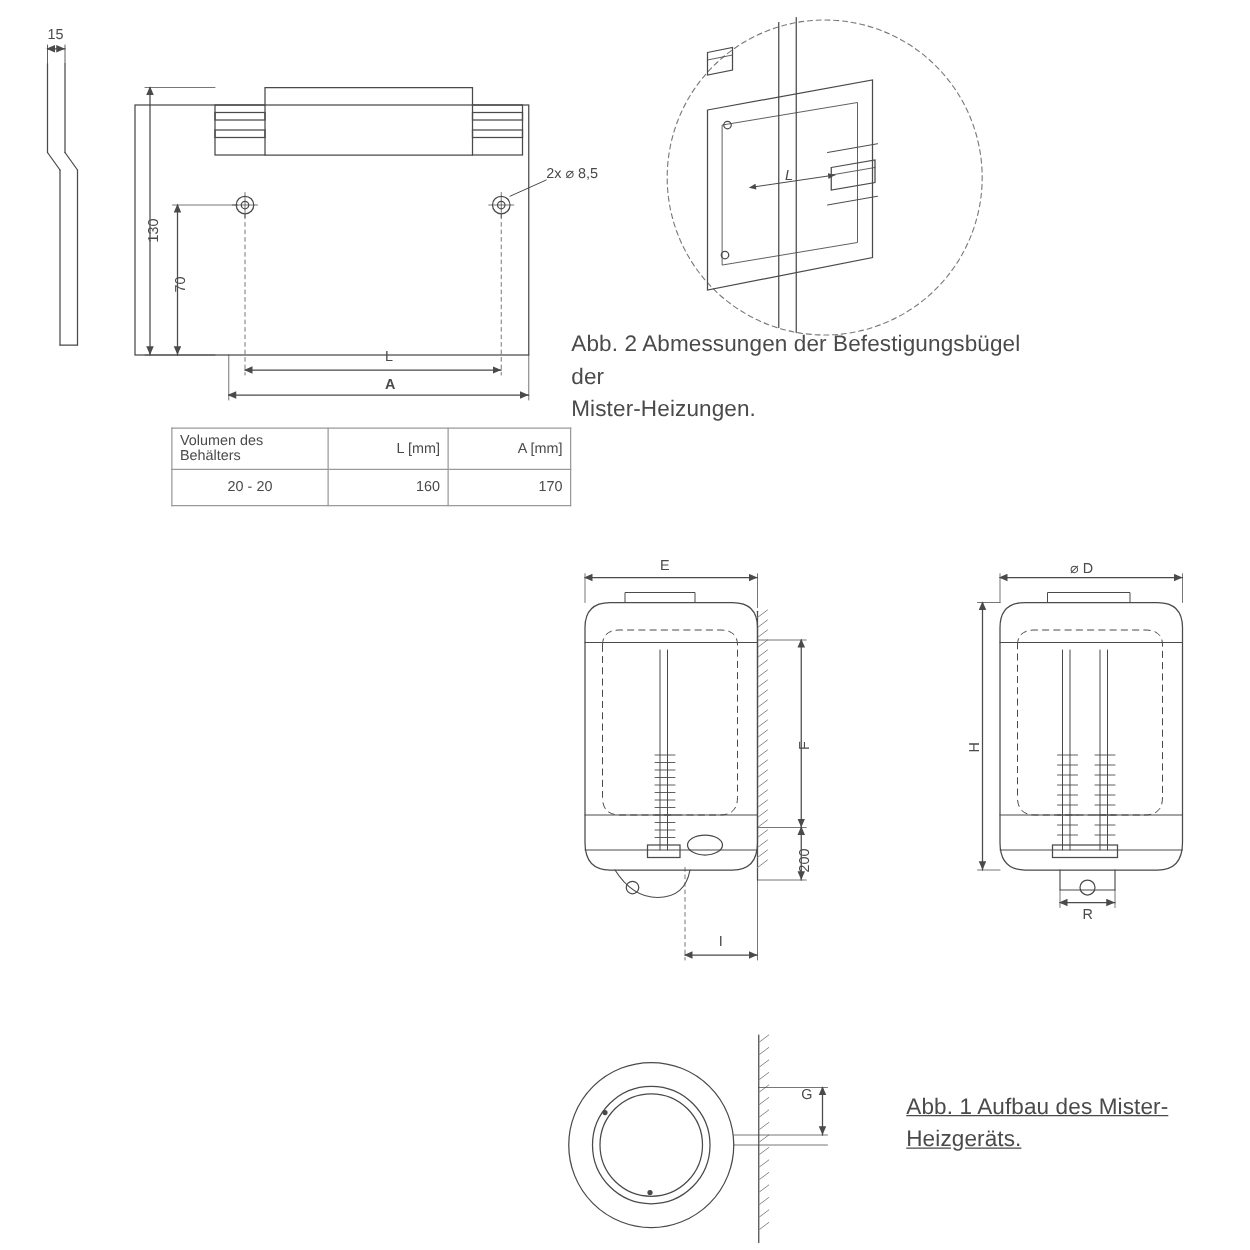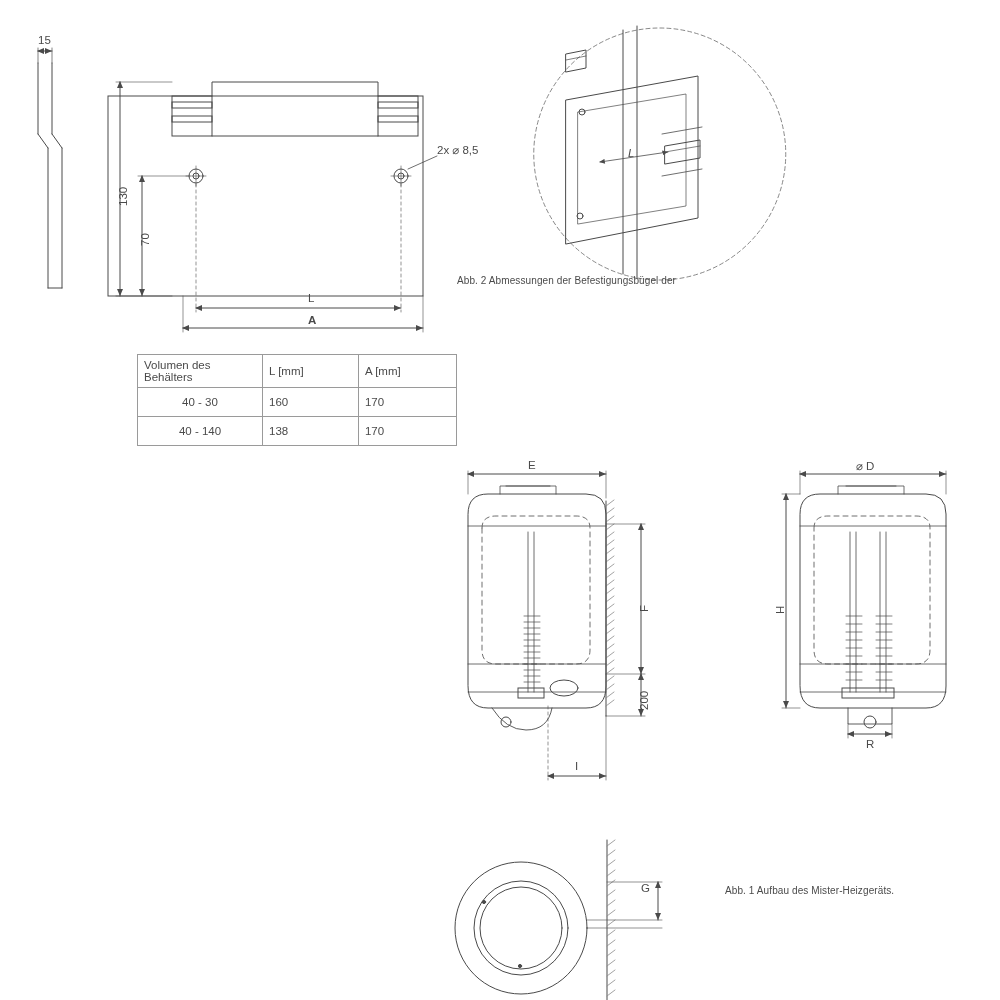--- a/index.html
+++ b/index.html
@@ -4,25 +4,25 @@
 <style>
   html,body{margin:0;padding:0;}
   body{
     width:1000px;height:1000px;
     background:#ffffff;
     font-family:"Liberation Sans", sans-serif;
     color:#3b3b3b;
     position:relative;
     overflow:hidden;
   }
-  .stage{position:absolute;left:0;top:16px;width:1000px;height:860px;}
+  .stage{position:absolute;left:0;top:4px;width:1000px;height:860px;}
   svg{position:absolute;left:0;top:0;width:1000px;height:1000px;}
   .cap{
     position:absolute;
-    font-size:10px;
+    font-size:18px;
     color:#4a4a4a;
     line-height:1.45;
     letter-spacing:.1px;
   }
   .dimlabel{
     position:absolute;
     font-size:11.5px;
     color:#4a4a4a;
   }
   .tbl{
@@ -30,21 +30,21 @@
     left:137px;top:338px;
     width:320px;
     border-collapse:collapse;
     font-size:11.5px;
     color:#4a4a4a;
   }
   .tbl td,.tbl th{
     border:1px solid #9a9a9a;
     padding:4px 6px;
     font-weight:normal;
-    text-align:left;
+    text-align:right;
     height:20px;
   }
   .tbl th.first,.tbl td.first{text-align:left;width:112px;margin-top:22px;}
   .vert{
     transform:rotate(-90deg);
     transform-origin:left top;
     white-space:nowrap;
   }
 </style>
 </head>
@@ -332,42 +332,38 @@
     <tbody>
         <tr>
       <th class="first">
         <span>Volumen des</span><br>
         <span>Behälters</span>
       </th>
       <th>L [mm]</th>
       <th>A [mm]</th>
     </tr>
     <tr>
-      <td class="first" style="text-align:center">40 - 30</td>
+      <td class="first" style="text-align:center">20 - 20</td>
       <td>160</td>
-      <td>170</td>
-    </tr>
-    <tr>
-      <td class="first" style="text-align:center">40 - 140</td>
-      <td>138</td>
       <td>170</td>
     </tr>
   </tbody>
     </table>
 
   <div class="cap" style="left:457px;top:258px;width:360px;">
     <div>Abb. 2 Abmessungen der Befestigungsbügel der</div>
+    <div>Mister-Heizungen.</div>
   </div>
 
   <div class="dimlabel" style="left:528px;top:443px;">E</div>
   <div class="dimlabel vert" style="left:638px;top:596px;">F</div>
   <div class="dimlabel vert" style="left:638px;top:694px;">200</div>
   <div class="dimlabel" style="left:575px;top:744px;">I</div>
 
   <div class="dimlabel" style="left:856px;top:443px;">⌀ D</div>
   <div class="dimlabel vert" style="left:774px;top:598px;">H</div>
   <div class="dimlabel" style="left:866px;top:722px;">R</div>
 
   <div class="dimlabel" style="left:641px;top:866px;">G</div>
 
-  <div class="cap" style="left:725px;top:868px;width:250px;">Abb. 1 Aufbau des Mister-Heizgeräts.</div>
+  <div class="cap" style="left:725px;top:868px;width:250px;text-decoration:underline;">Abb. 1 Aufbau des Mister-Heizgeräts.</div>
 
 </div>
 
 </body></html>

